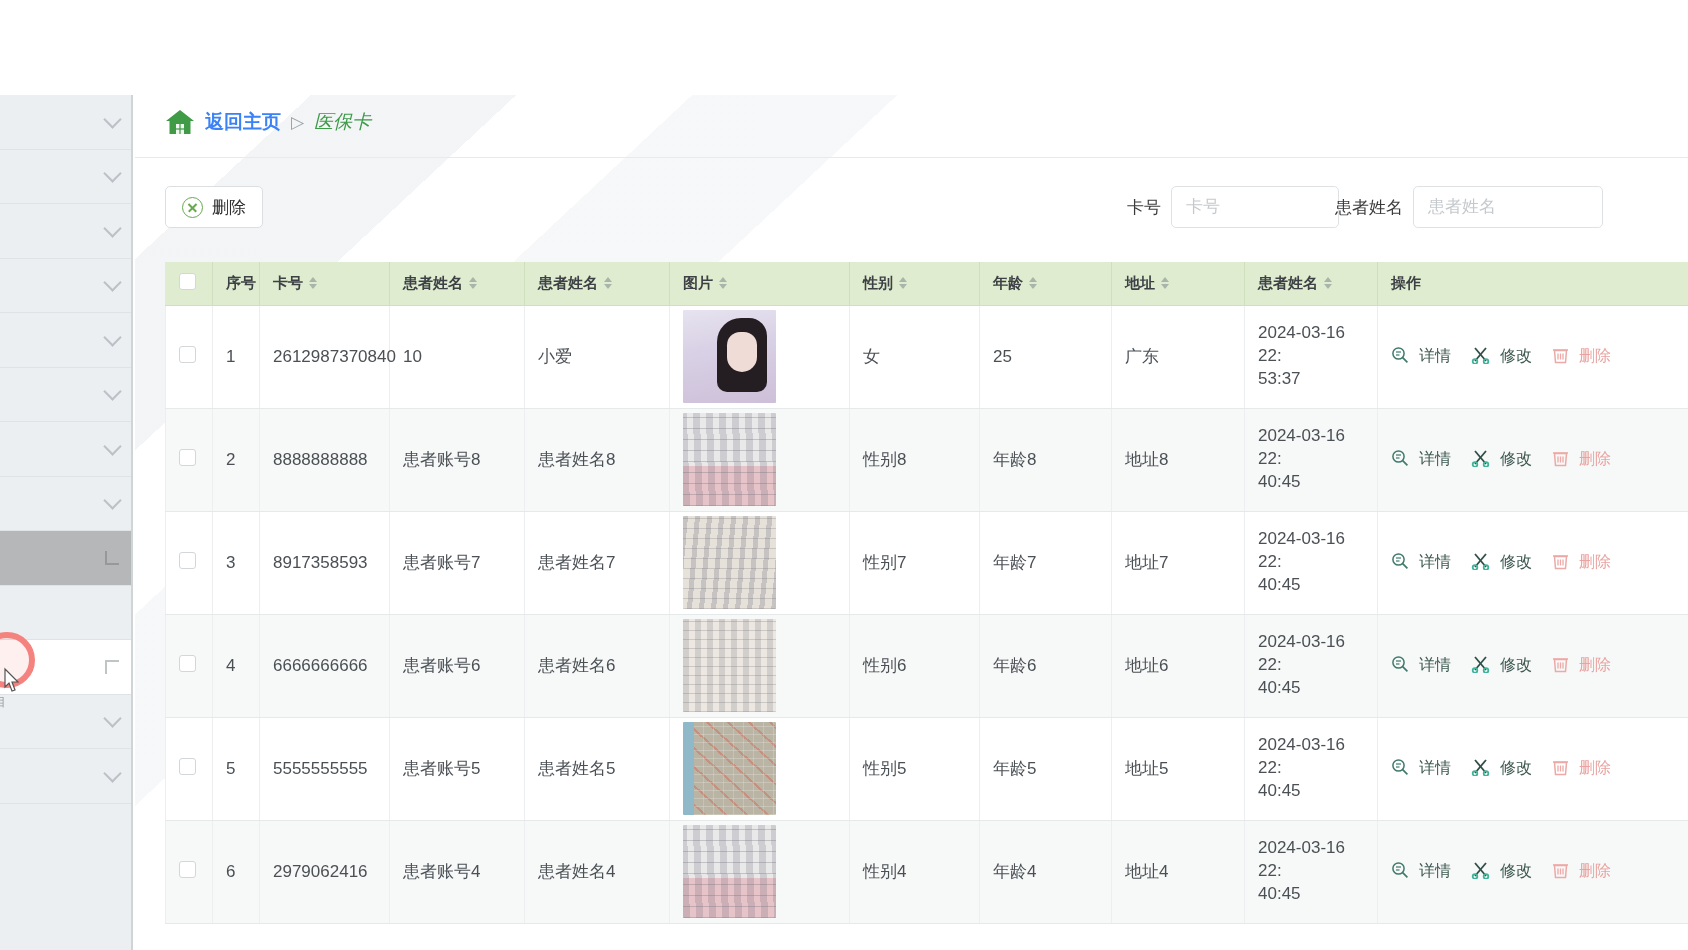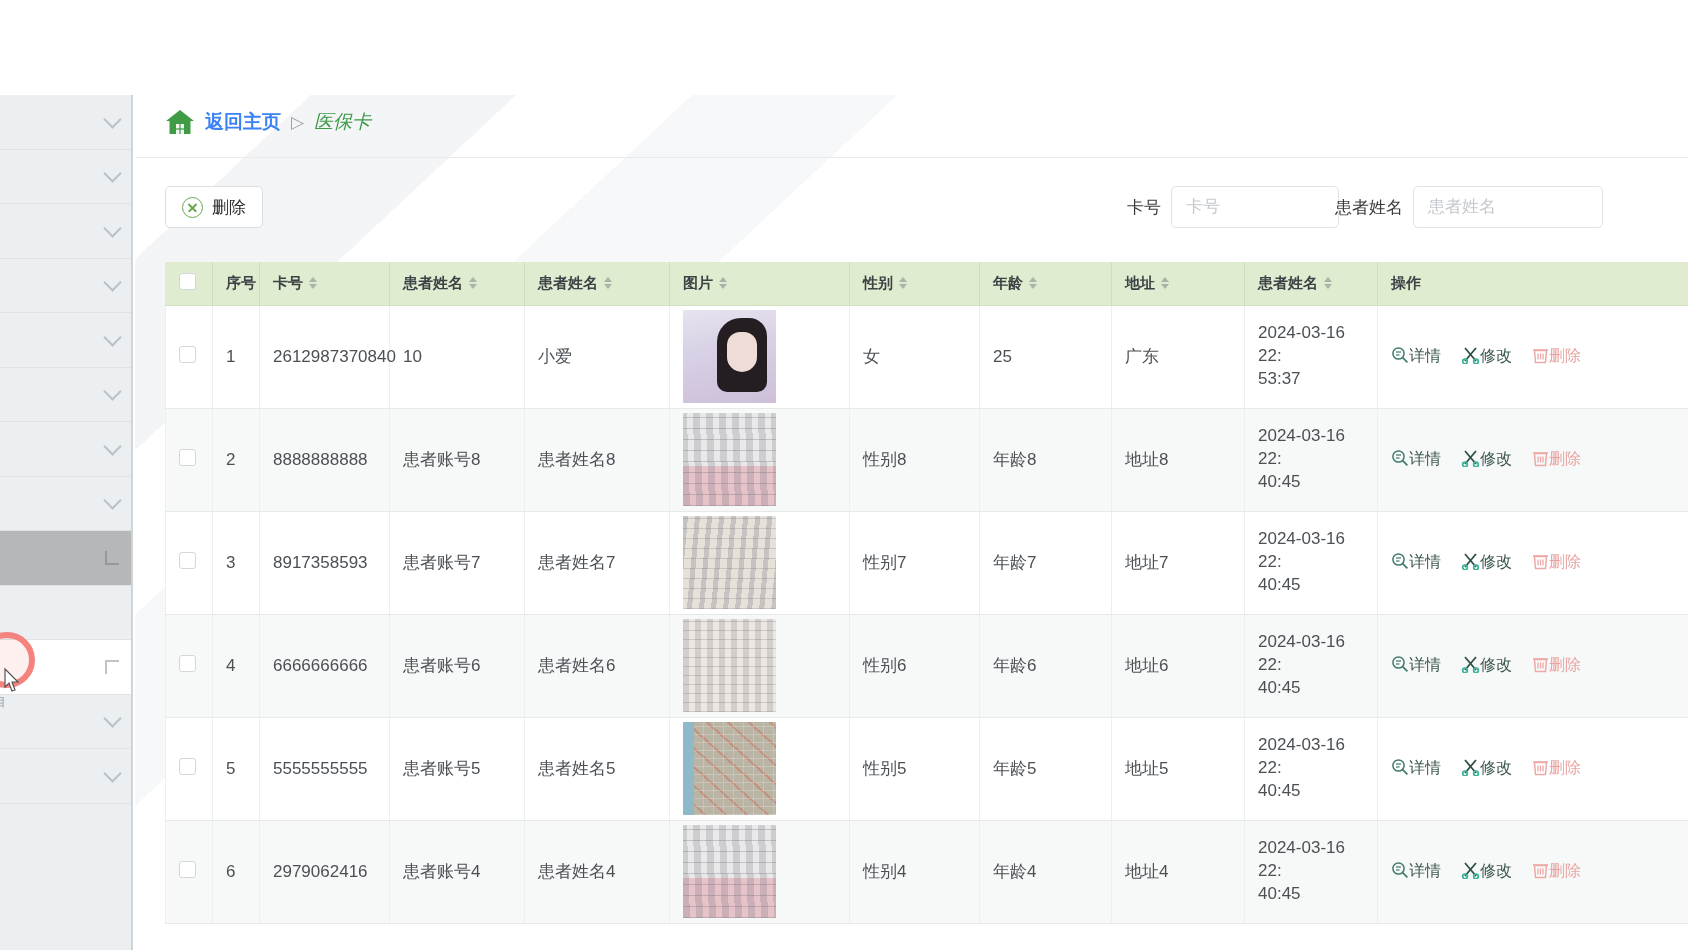--- a/index.html
+++ b/index.html
@@ -228,21 +228,21 @@
   .cb {
     width: 17px; height: 17px; border: 1px solid #d3d7da; border-radius: 3px; background: #fff;
     display: inline-block; cursor: pointer;
   }
   .thumb {
     width: 93px; height: 93px; display: block; border-radius: 1px; overflow: hidden; position: relative;
   }
   .td-time { line-height: 1.35; }
 
   .actions { display: flex; align-items: center; gap: 20px; white-space: nowrap; }
-  .act { display: inline-flex; align-items: center; gap: 0; font-size: 16px; cursor: pointer; }
+  .act { display: inline-flex; align-items: center; gap: 10px; font-size: 16px; cursor: pointer; }
   .act.detail { color: #3f5a52; }
   .act.edit   { color: #3f5a52; }
   .act.del    { color: #e9a3a0; }
   .act svg { flex: none; }
 
   
   .ph-portrait {
     background: linear-gradient(170deg,#e7e3ef 0%,#d9d2e6 38%,#cdbfd8 100%);
   }
   .ph-portrait::before {

